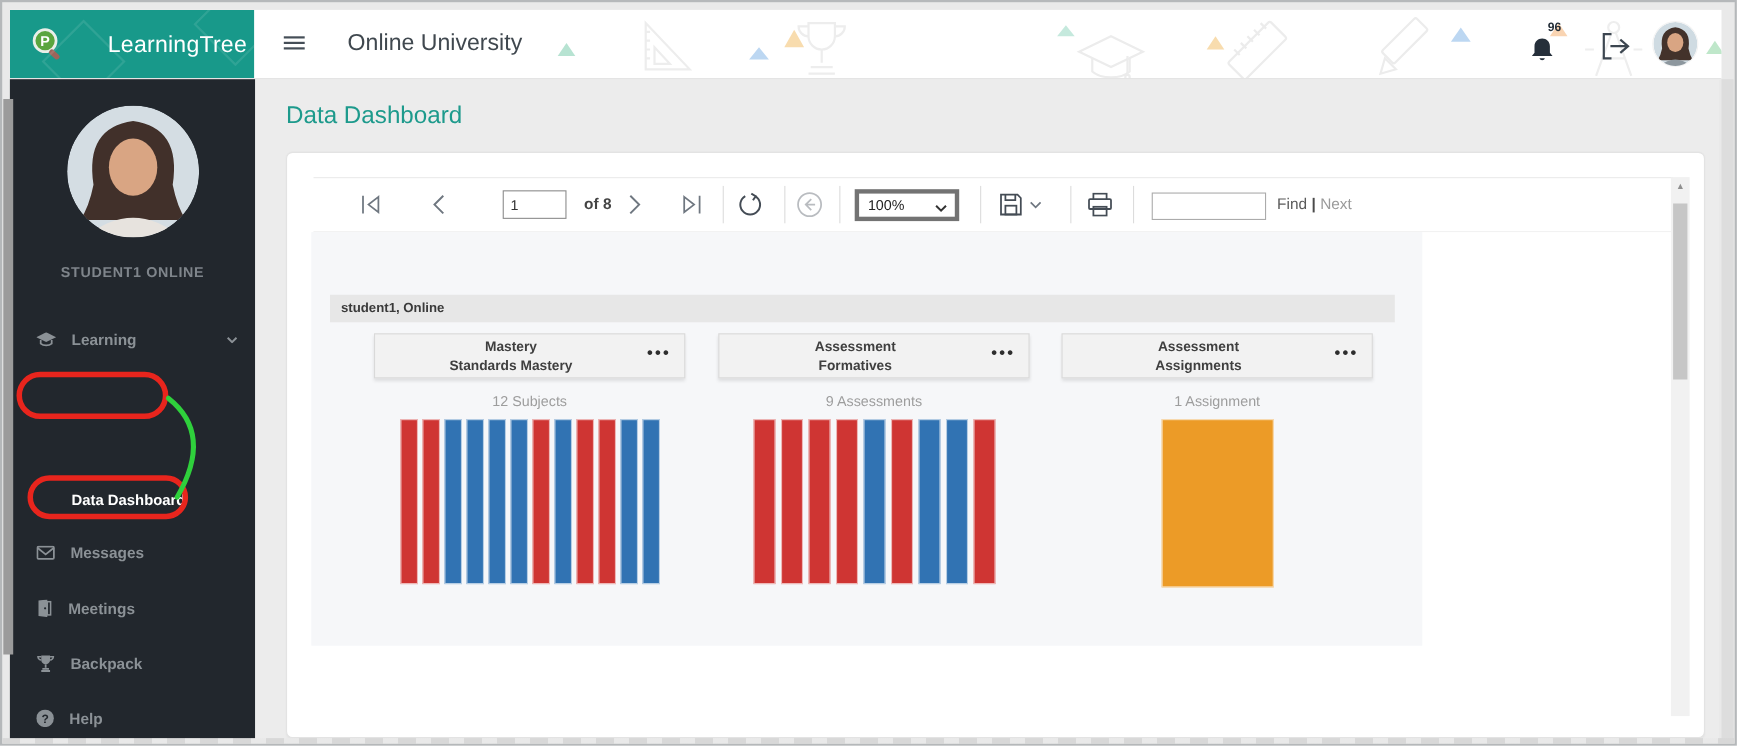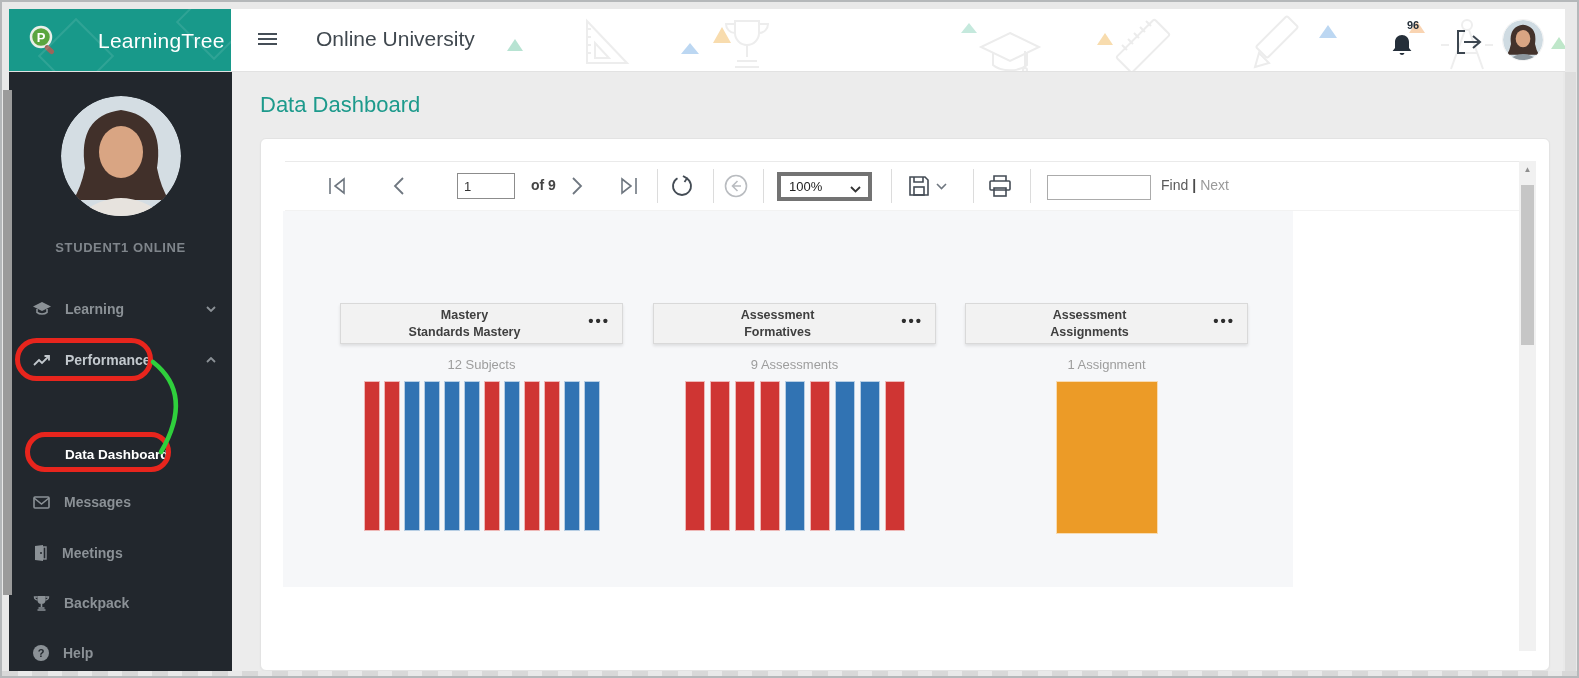--- a/index.html
+++ b/index.html
@@ -204,30 +204,20 @@
       <svg width="18" height="15" viewBox="0 0 18 15">
           <path d="M9 0 L18 4.5 L9 9 L0 4.5 Z" fill="#8b9196"></path>
           <path d="M4 7v3.4c2.6 2.2 7.4 2.2 10 0V7" fill="none" stroke="#8b9196" stroke-width="1.6"></path>
         </svg>
       <span>Learning</span>
       <svg class="chev" width="10" height="6" viewBox="0 0 10 6" fill="none" stroke="#8b9196" stroke-width="1.8">
           <path d="M1 1 L5 5 L9 1"></path>
         </svg>
     </div>
 
-    <div class="nav-item nav-perf" style="top:268px">
-      <svg width="18" height="13" viewBox="0 0 18 13" fill="none" stroke="#c3c9ce" stroke-width="1.8">
-          <path d="M1 11 L6 6 L9 9 L16 2"></path>
-          <path d="M11.5 2 H16 V6.5"></path>
-        </svg>
-      <span>Performance</span>
-      <svg class="chev" width="10" height="6" viewBox="0 0 10 6" fill="none" stroke="#8b9196" stroke-width="1.8">
-          <path d="M1 5 L5 1 L9 5"></path>
-        </svg>
-    </div>
 
 
     <div class="nav-item nav-sub nav-active" style="top:362px">
       <span>Data Dashboard</span>
     </div>
 
     <div class="nav-item" style="top:410px">
       <svg width="17" height="13" viewBox="0 0 17 13" fill="none" stroke="#8b9196" stroke-width="1.6">
           <rect x="1" y="1" width="15" height="11" rx="1"></rect>
           <path d="M1 2 L8.5 8 L16 2"></path>
@@ -279,21 +269,21 @@
               <path d="M3 1v16"></path>
               <path d="M17 2 L8 9 L17 16 Z"></path>
             </svg>
         </div>
         <div class="tbtn" style="left:100px;width:28px">
           <svg width="12" height="18" viewBox="0 0 12 18" fill="none" stroke="#6f7780" stroke-width="1.8">
               <path d="M10 1 L2 9 L10 17"></path>
             </svg>
         </div>
         <input class="page-input" value="1" style="">
-        <span class="of-label">of 9</span>
+        <span class="of-label">of 8</span>
         <div class="tbtn" style="left:278px;width:28px">
           <svg width="12" height="18" viewBox="0 0 12 18" fill="none" stroke="#6f7780" stroke-width="1.8">
               <path d="M2 1 L10 9 L2 17"></path>
             </svg>
         </div>
         <div class="tbtn" style="left:330px;width:28px">
           <svg width="20" height="18" viewBox="0 0 20 18" fill="none" stroke="#6f7780" stroke-width="1.6">
               <path d="M3 2 L12 9 L3 16 Z"></path>
               <path d="M17 1v16"></path>
             </svg>
@@ -339,20 +329,21 @@
             </svg>
         </div>
         <div class="tsep" style="left:745px"></div>
         <input class="find-input" value="" style="">
         <div class="find-labels">
           <span class="f">Find</span><span class="d">|</span><span class="n">Next</span>
         </div>
       </div>
 
       <div class="rpage">
+        <div class="group-band">student1, Online</div>
 
         <div class="panel" style="left:57px">
           <div class="panel-hd">
             <div class="panel-title">
               <div>Mastery</div>
               <div>Standards Mastery</div>
             </div>
             <span class="panel-menu">•••</span>
           </div>
           <div class="panel-count">12 Subjects</div>

